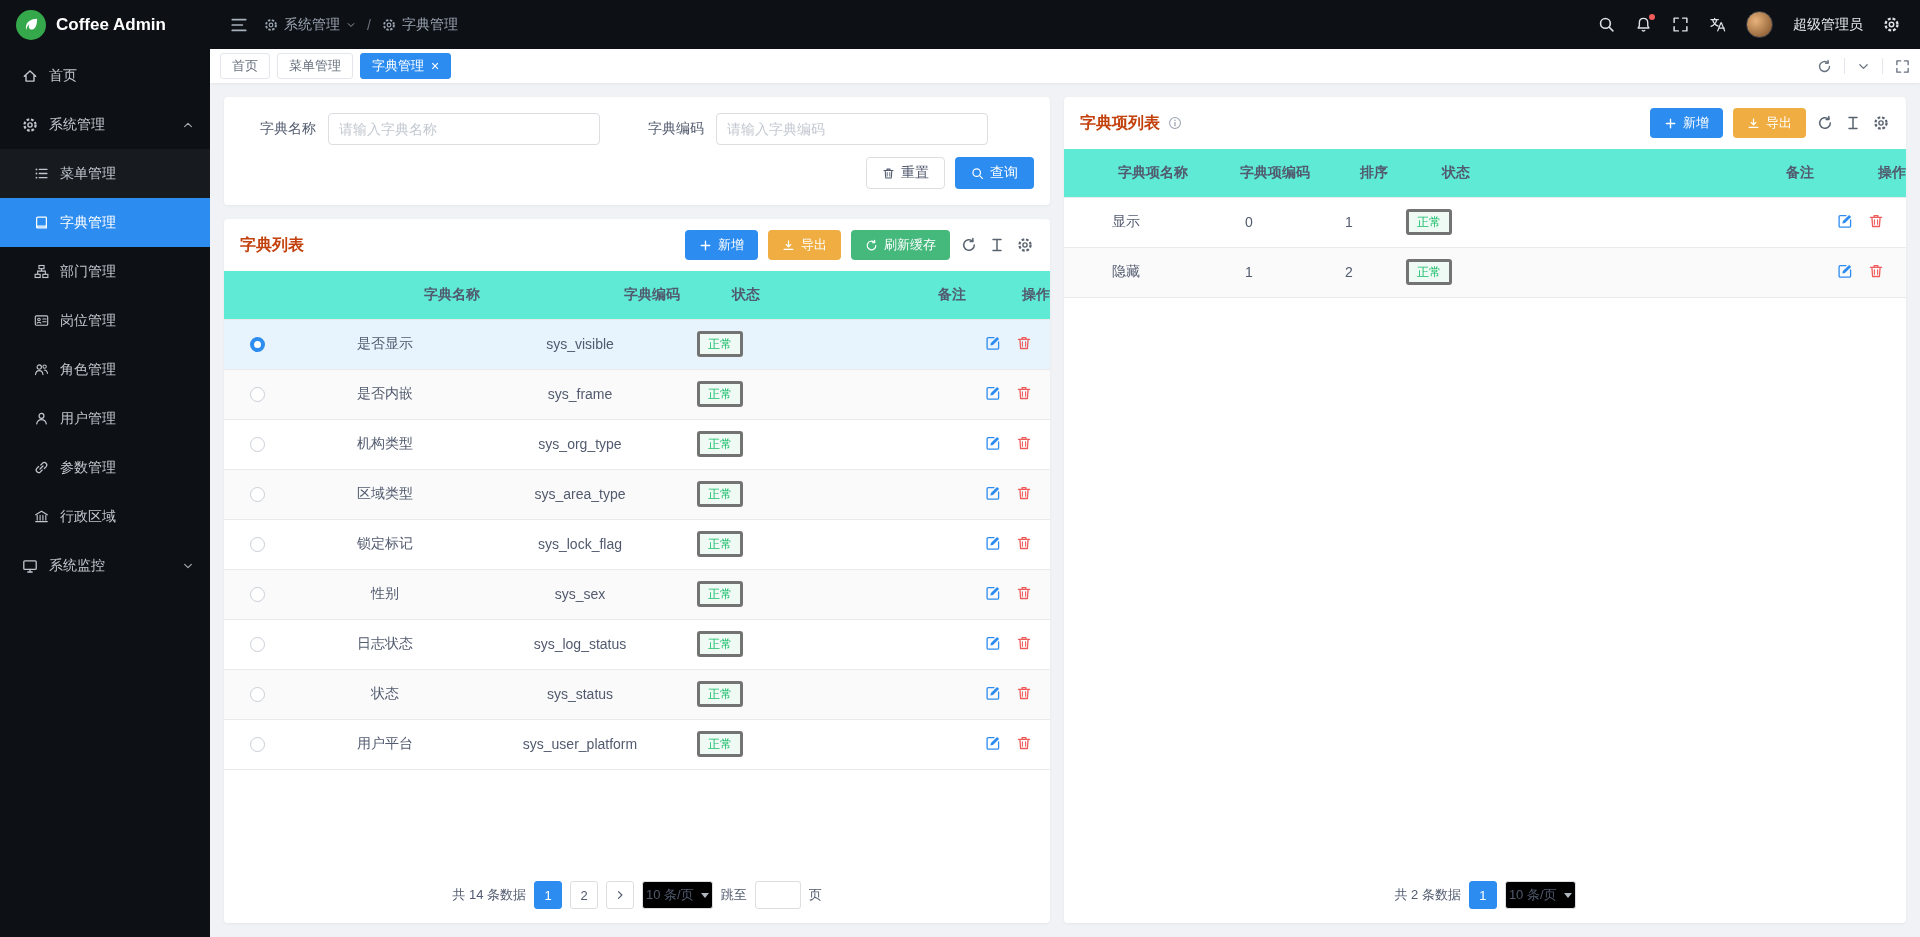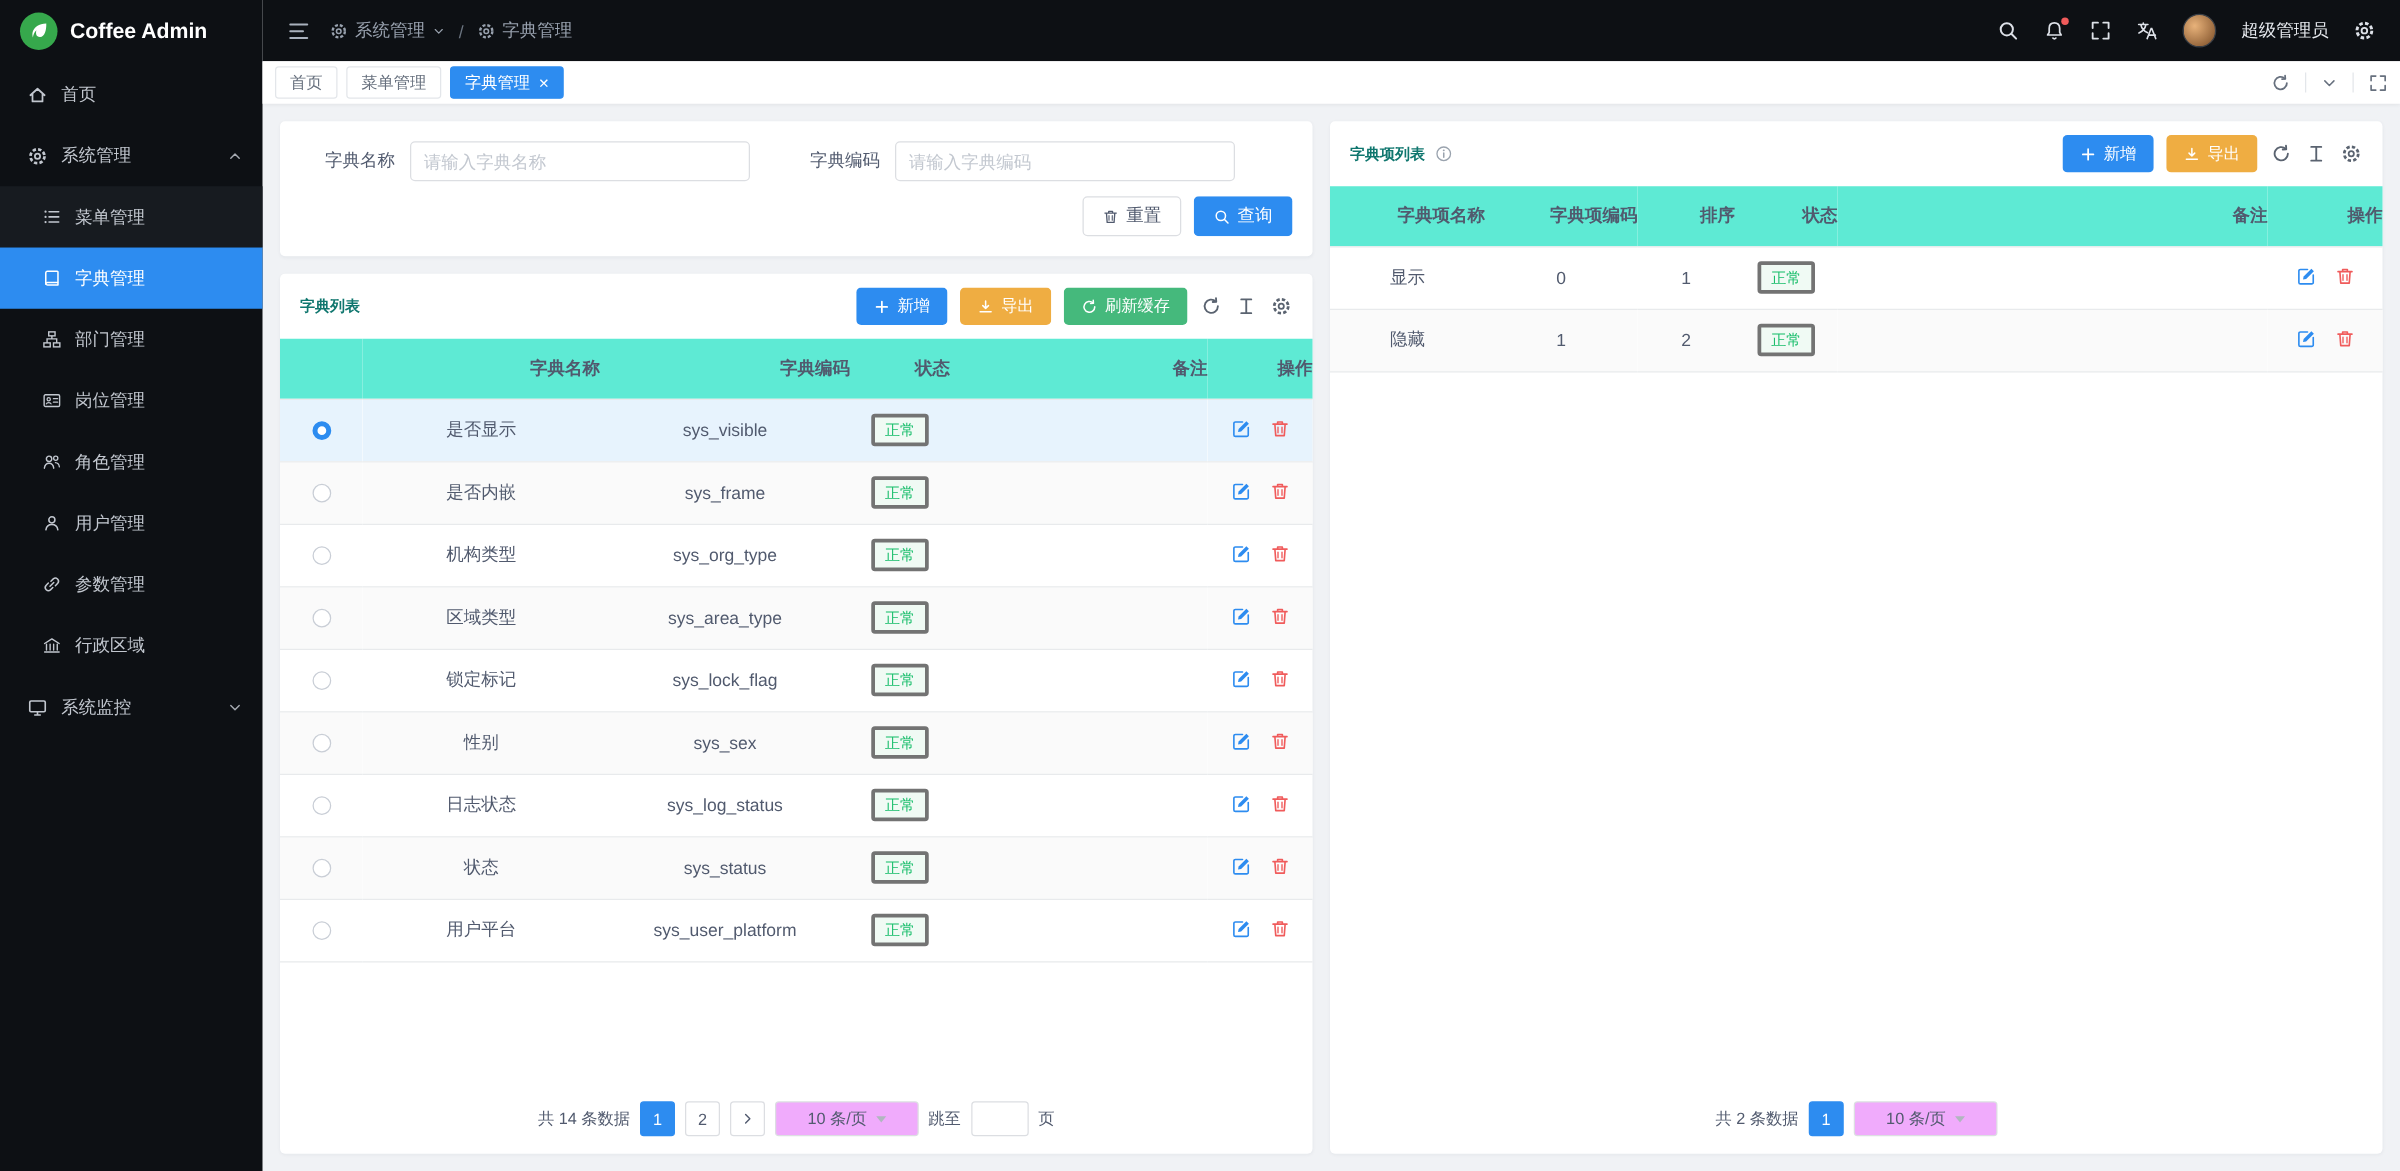--- a/index.html
+++ b/index.html
@@ -51,39 +51,39 @@
   .btn-row{display:flex;justify-content:flex-end;gap:10px;margin-top:12px}
   .btn{height:32px;display:inline-flex;align-items:center;gap:6px;padding:0 15px;border-radius:4px;border:1px solid transparent;font-size:14px;cursor:pointer;background:#fff;white-space:nowrap}
   .btn-default{border-color:#dcdee2;color:#515a6e}
   .btn-primary{background:#2d8cf0;color:#fff}
   .btn-warning{background:#efad42;color:#fff}
   .btn-success{background:#45b97c;color:#fff}
   .btn-sm{height:30px;padding:0 13px;font-size:13px}
   .list-card{flex:1;display:flex;flex-direction:column;min-height:0}
   .col-right{flex:1;display:flex;flex-direction:column;min-width:0}
   .card-head{display:flex;align-items:center;padding:11px 16px;gap:8px;flex-shrink:0}
-  .card-title{font-size:12px;font-weight:700;color:#0f766e;white-space:nowrap}
+  .card-title{font-size:16px;font-weight:700;color:#c2410c;white-space:nowrap}
   .head-actions{margin-left:auto;display:flex;align-items:center;gap:10px}
   .icon-btn{width:18px;height:18px;display:flex;align-items:center;justify-content:center;color:#5a6370;cursor:pointer}
   .info-ic{color:#9aa3ae}
   table{width:100%;border-collapse:collapse;table-layout:fixed;font-size:14px}
   th{height:48px;background:#5eead4;color:#515a6e;font-weight:700;border-bottom:1px solid #e8eaec;text-align:right}
   td{height:50px;border-bottom:1px solid #e8eaec;text-align:center;color:#515a6e;overflow:hidden}
   tr.striped td{background:#fafafa}
   tr.selected td{background:#e7f3fd}
   .tag-success{display:inline-block;padding:2px 8px;font-size:12px;color:#19be6b;background:#f0faf4;border:3px solid #737373;border-radius:3px;line-height:1.4}
   .op-icons{display:inline-flex;gap:15px;align-items:center;justify-content:center}
   .edit-ic{color:#2d8cf0;cursor:pointer}
   .del-ic{color:#f05b5b;cursor:pointer}
   .radio{width:15px;height:15px;border-radius:50%;border:1px solid #c9ced6;display:inline-block;background:#fff;vertical-align:middle;cursor:pointer}
   .radio.checked{border:4.5px solid #2d8cf0}
   .pagination{margin-top:auto;display:flex;align-items:center;justify-content:center;gap:8px;padding:12px 16px 14px;font-size:13px;color:#515a6e;flex-shrink:0}
   .page-btn{min-width:28px;height:28px;display:inline-flex;align-items:center;justify-content:center;border:1px solid #dcdee2;border-radius:3px;background:#fff;font-size:13px;color:#515a6e;cursor:pointer;padding:0 4px}
   .page-btn.active{background:#2d8cf0;border-color:#2d8cf0;color:#fff}
-  .select-box{height:28px;display:inline-flex;align-items:center;gap:7px;border:1px solid #dcdee2;border-radius:3px;padding:0 25px;background:#f0abfc;cursor:pointer;white-space:nowrap}
+  .select-box{height:28px;display:inline-flex;align-items:center;gap:7px;border:1px solid #dcdee2;border-radius:3px;padding:0 3px;background:#000000;cursor:pointer;white-space:nowrap}
   .caret{width:0;height:0;border-left:4px solid transparent;border-right:4px solid transparent;border-top:5px solid #b0b6bf}
   .jump-input{width:46px;height:28px;border:1px solid #dcdee2;border-radius:3px;outline:none;padding:0 6px}
 </style>
 </head>
 <body>
 
 <svg width="0" height="0" style="position:absolute">
 <defs>
   <symbol id="i-fold" viewBox="0 0 16 16">
         <path d="M2 3.2h12M2 8h9M2 12.8h12" stroke="currentColor" stroke-width="1.5" fill="none" stroke-linecap="round"></path>

